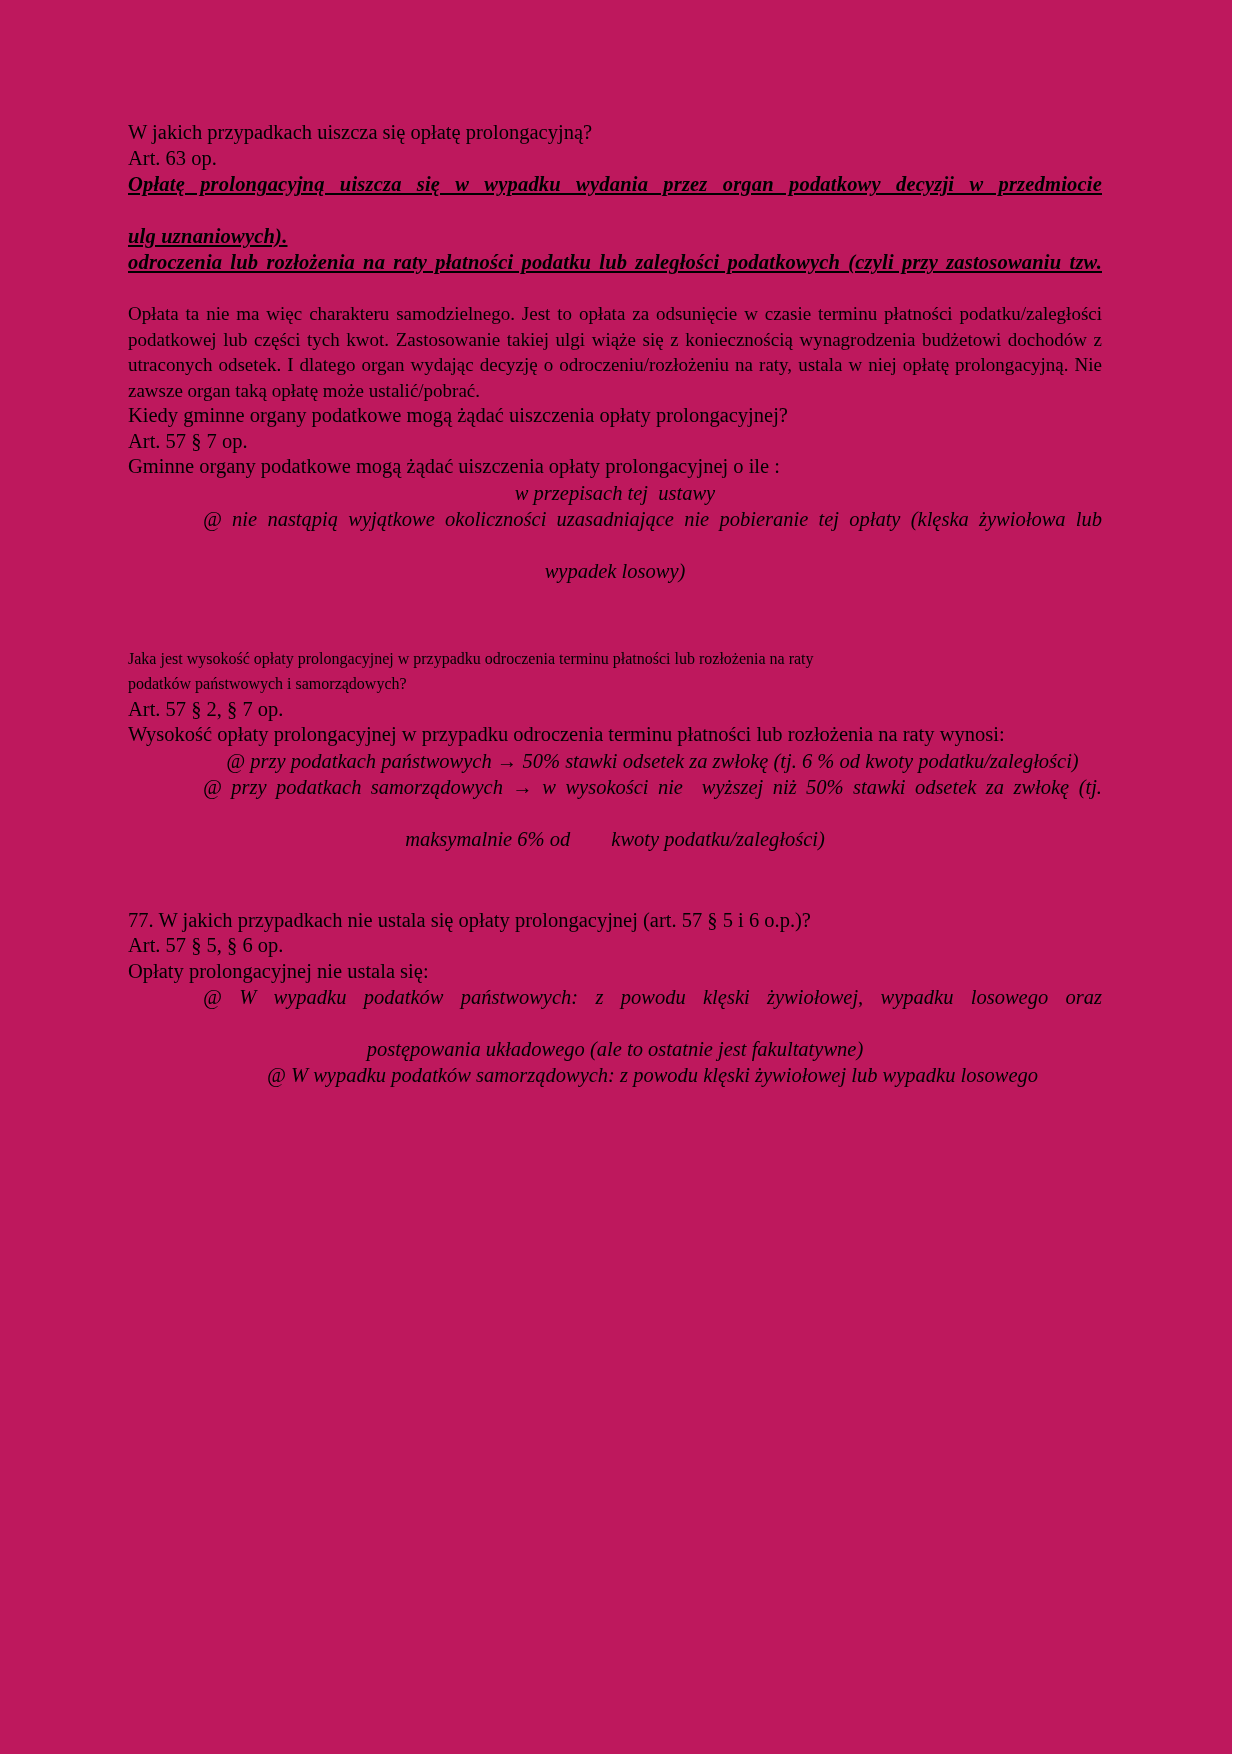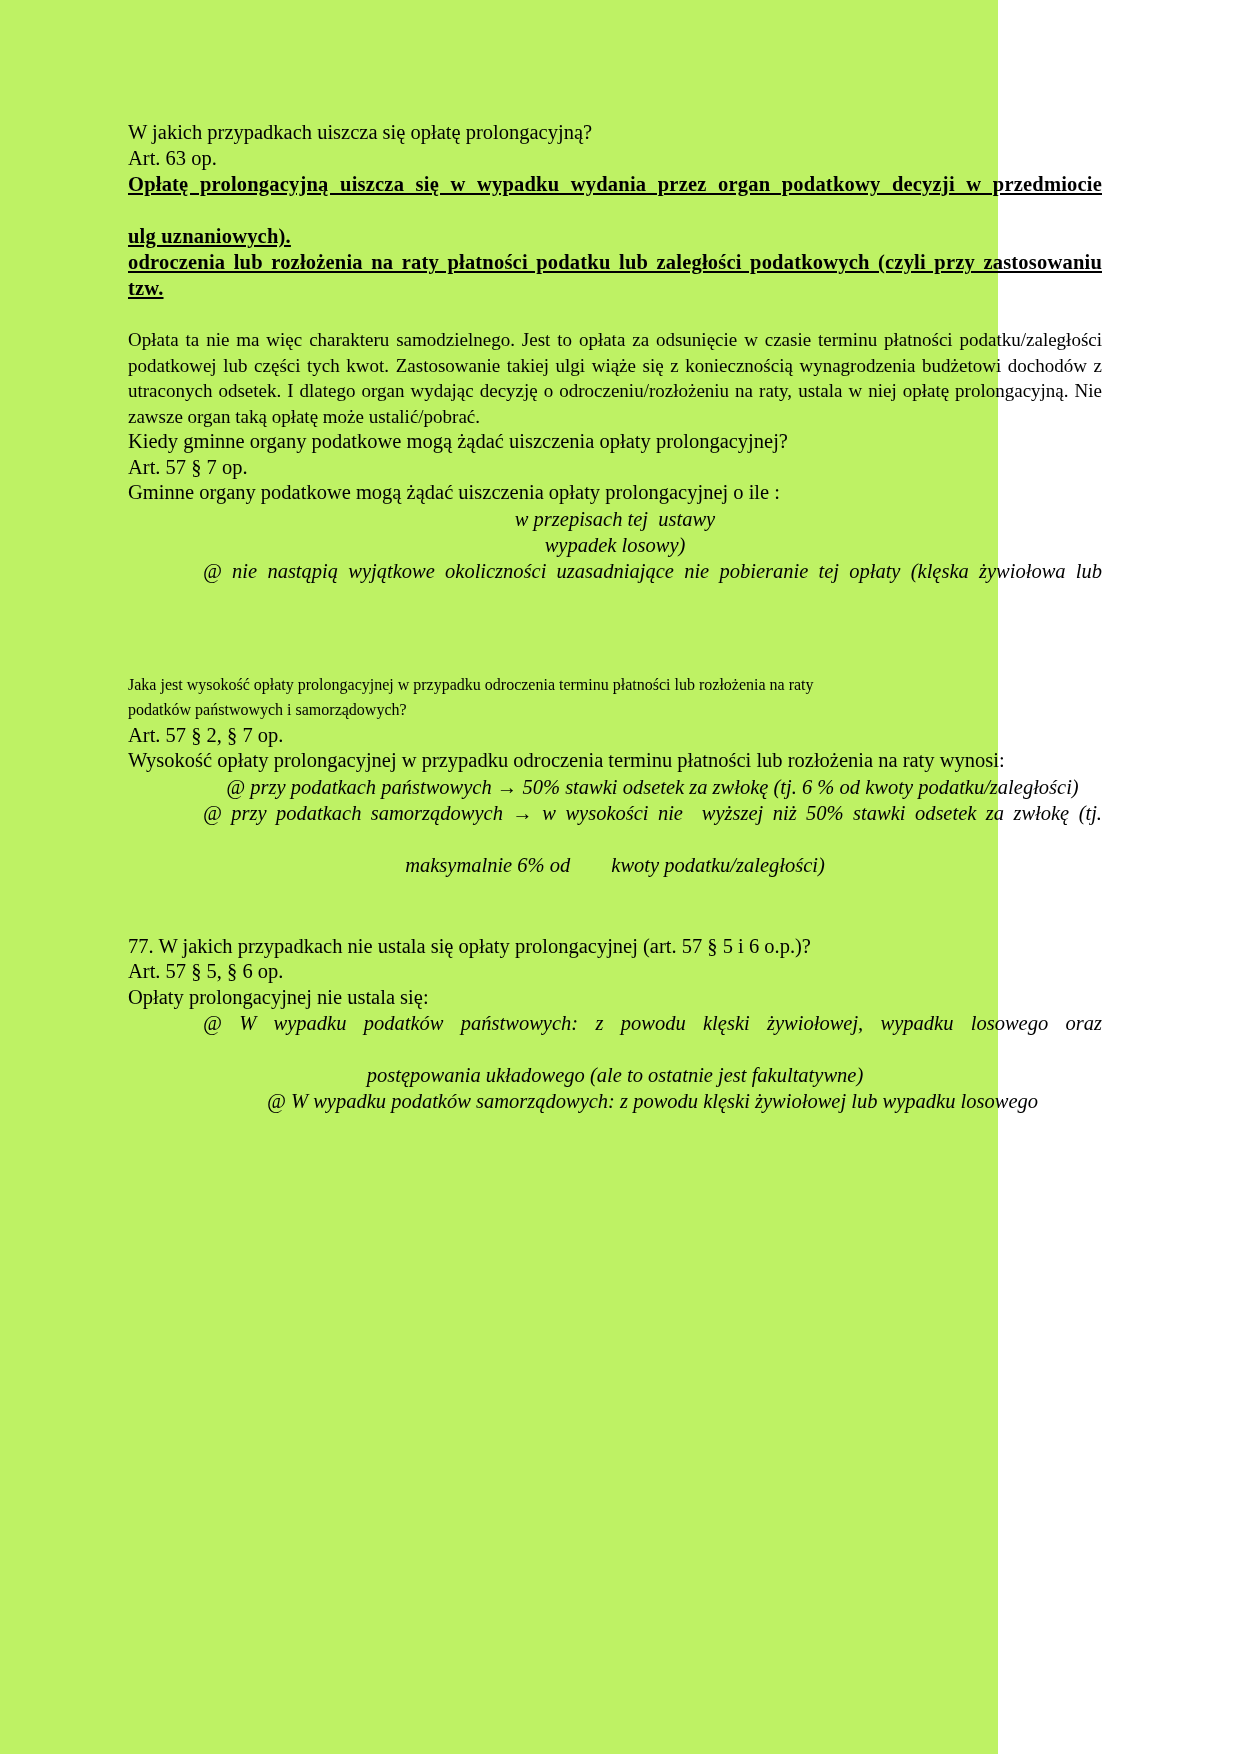--- a/index.html
+++ b/index.html
@@ -10,23 +10,23 @@
   body {
     width: 1240px;
     height: 1754px;
     font-family: "Liberation Serif", "DejaVu Serif", serif;
     color: #000000;
     -webkit-font-smoothing: none;
   }
 
   .page {
     position: relative;
-    width: 998px;
+    width: 1232px;
     height: 1754px;
-    background: #bef264;
+    background: #be185d;
     box-sizing: border-box;
   }
 
   .content {
     position: absolute;
     left: 128px;
     top: 120px;
     width: 974px;
   }
 
@@ -46,20 +46,21 @@
   }
 
   .hdg {
     font-size: 20.5px;
     line-height: 25.5px;
   }
 
   
   .bui {
     font-weight: bold;
+    font-style: italic;
     text-decoration: underline;
     font-size: 20.5px;
     line-height: 26px;
     text-align: justify;
     text-justify: inter-word;
     letter-spacing: 0.2px;
     margin: 0;
   }
   .bui.stretch::after {
     content: "";
@@ -115,22 +116,22 @@
     <div>
       <div class="hdg">Kiedy gminne organy podatkowe mogą żądać uiszczenia opłaty prolongacyjnej?</div>
       <div class="hdg">Art. 57 § 7 op.</div>
       <div class="hdg">Gminne organy podatkowe mogą żądać uiszczenia opłaty prolongacyjnej o ile :</div>
 
       <div>
         <p class="ital">w przepisach tej  ustawy</p>
       </div>
 
       <div>
+        <p class="ital just indent"><span>@</span> <span>nie nastąpią wyjątkowe okoliczności uzasadniające nie pobieranie tej opłaty (klęska żywiołowa lub</span></p>
         <p class="ital">wypadek losowy)</p>
-        <p class="ital just indent"><span>@</span> <span>nie nastąpią wyjątkowe okoliczności uzasadniające nie pobieranie tej opłaty (klęska żywiołowa lub</span></p>
       </div>
     </div>
 
     <div class="gap-xl"></div>
 
     <div>
       <div class="line">Jaka jest wysokość opłaty prolongacyjnej w przypadku odroczenia terminu płatności lub rozłożenia na raty</div>
       <div class="line">podatków państwowych i samorządowych?</div>
       <div class="hdg">Art. 57 § 2, § 7 op.</div>
       <div class="hdg">Wysokość opłaty prolongacyjnej w przypadku odroczenia terminu płatności lub rozłożenia na raty wynosi:</div>

